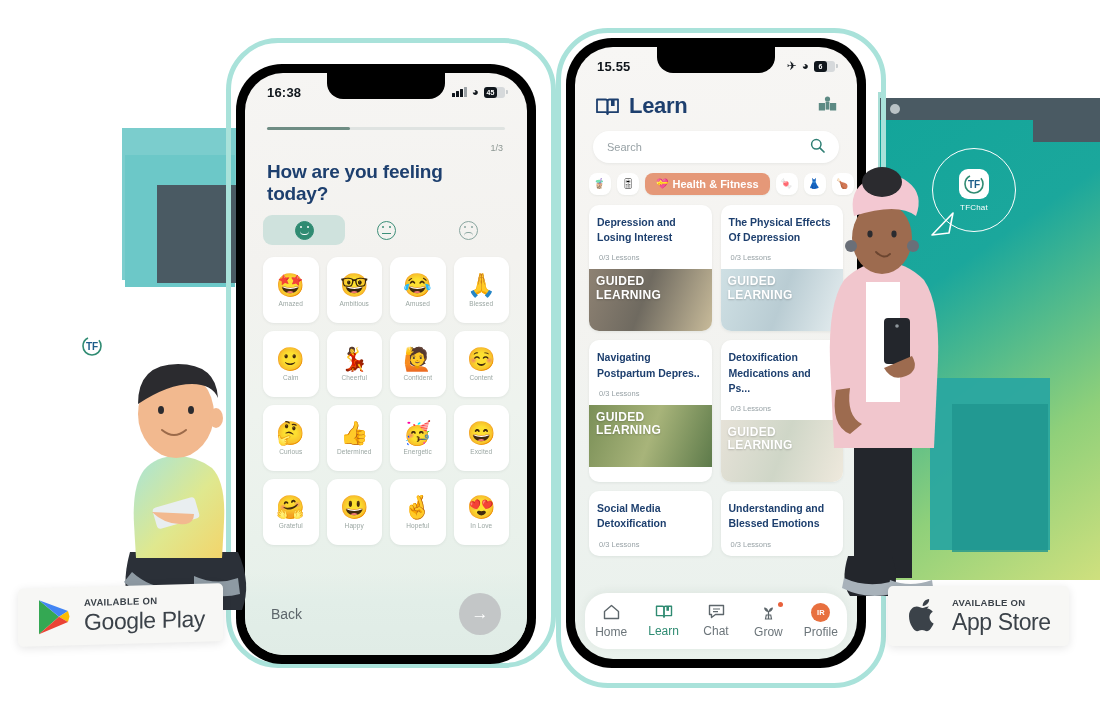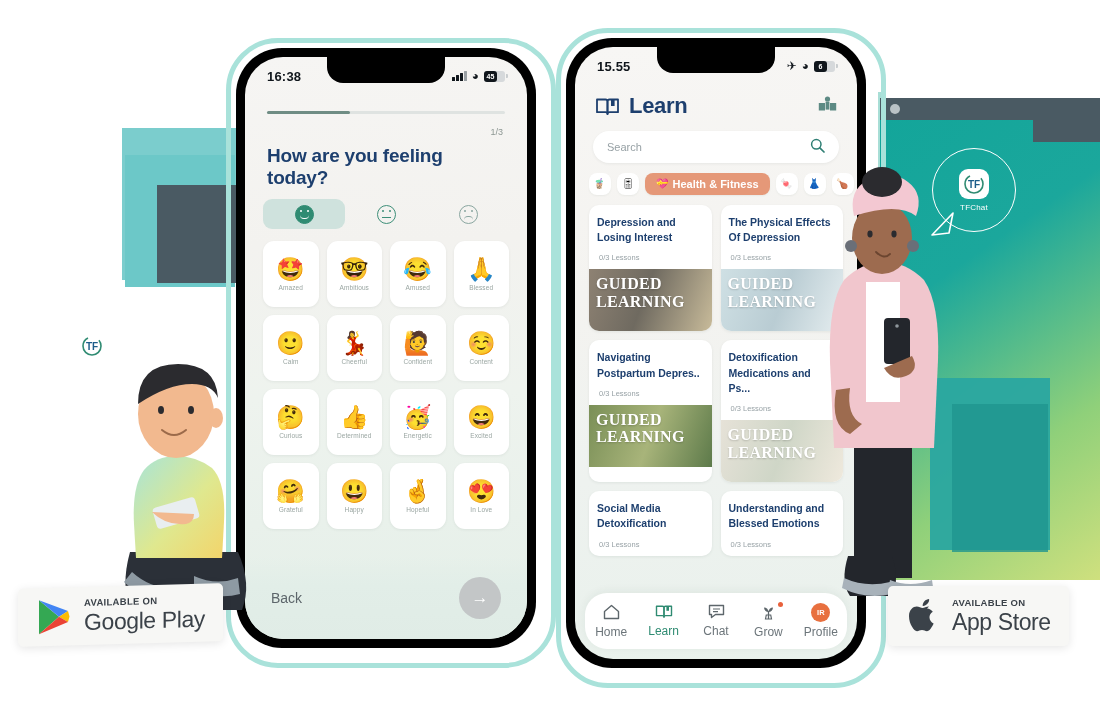--- a/index.html
+++ b/index.html
@@ -100,21 +100,21 @@
     justify-content:center;gap:4px;box-shadow:0 1px 2px rgba(40,60,55,.06);flex:0 0 auto;}
   .chip.act{background:#e59878;padding:0 11px;}
   .chip .ct{font-size:11px;color:#fff;font-weight:bold;white-space:nowrap;}
   .chip .ci{font-size:10px;line-height:1;}
 
   .cards{display:grid;grid-template-columns:1fr 1fr;gap:9px;margin:10px 14px 0 14px;}
   .ccard{background:#fff;border-radius:10px;overflow:hidden;box-shadow:0 1px 3px rgba(40,60,55,.08);}
   .ccard .ct{font-size:10.5px;font-weight:bold;color:#1d3f6e;line-height:1.45;padding:10px 10px 0 8px;}
   .ccard .cl{font-size:7.5px;color:#98a2a6;padding:8px 10px 7px 10px;}
   .ccard .cimg{height:62px;position:relative;}
-  .cimg .gl{position:absolute;left:7px;top:6px;font-family:Liberation Serif, serif;font-size:16px;
+  .cimg .gl{position:absolute;left:7px;top:6px;font-family:Liberation Sans, sans-serif;font-size:12px;
      font-weight:bold;color:#fff;line-height:1.1;letter-spacing:.3px;text-shadow:0 1px 2px rgba(0,0,0,.2);}
 
   .tabbar{position:absolute;left:10px;right:10px;bottom:10px;height:56px;background:#fff;
      border-radius:22px;display:flex;align-items:center;justify-content:space-around;
      box-shadow:0 -2px 10px rgba(40,60,55,.06);}
   .tab{display:flex;flex-direction:column;align-items:center;gap:3px;position:relative;width:54px;}
   .tab .ti{font-size:15px;line-height:1;color:#5d666b;}
   .tab .tl{font-size:12px;color:#6c757a;}
   .tab.active .ti,.tab.active .tl{color:#2f8b72;}
   .tab .dot{position:absolute;right:12px;top:-2px;width:5px;height:5px;border-radius:50%;background:#e8613c;}
@@ -155,21 +155,21 @@
     <div class="bg-right-edge"></div>
     <div class="bg-right-grad"></div>
     <div class="bg-right-bar"></div>
     <div class="bg-right-bar2"></div>
     <div class="bg-right-dot"></div>
   </div>
   <div class="bg-right-teal"></div>
   <div class="bg-right-teal2"></div>
 
   <div class="phone-ring" style="left:226px;top:38px;width:320px;height:620px;"></div>
-  <div class="phone" style="left:236px;top:48px;width:300px;height:600px;">
+  <div class="phone" style="left:236px;top:64px;width:300px;height:600px;">
     <div class="screen" style="left:9px;top:9px;width:282px;height:582px;">
       <div class="notch"></div>
 
       <div class="statusbar">
         <div class="st-time">16:38</div>
         <div class="st-right">
           <div class="sig">
               <i></i>
               <i></i>
               <i></i>

